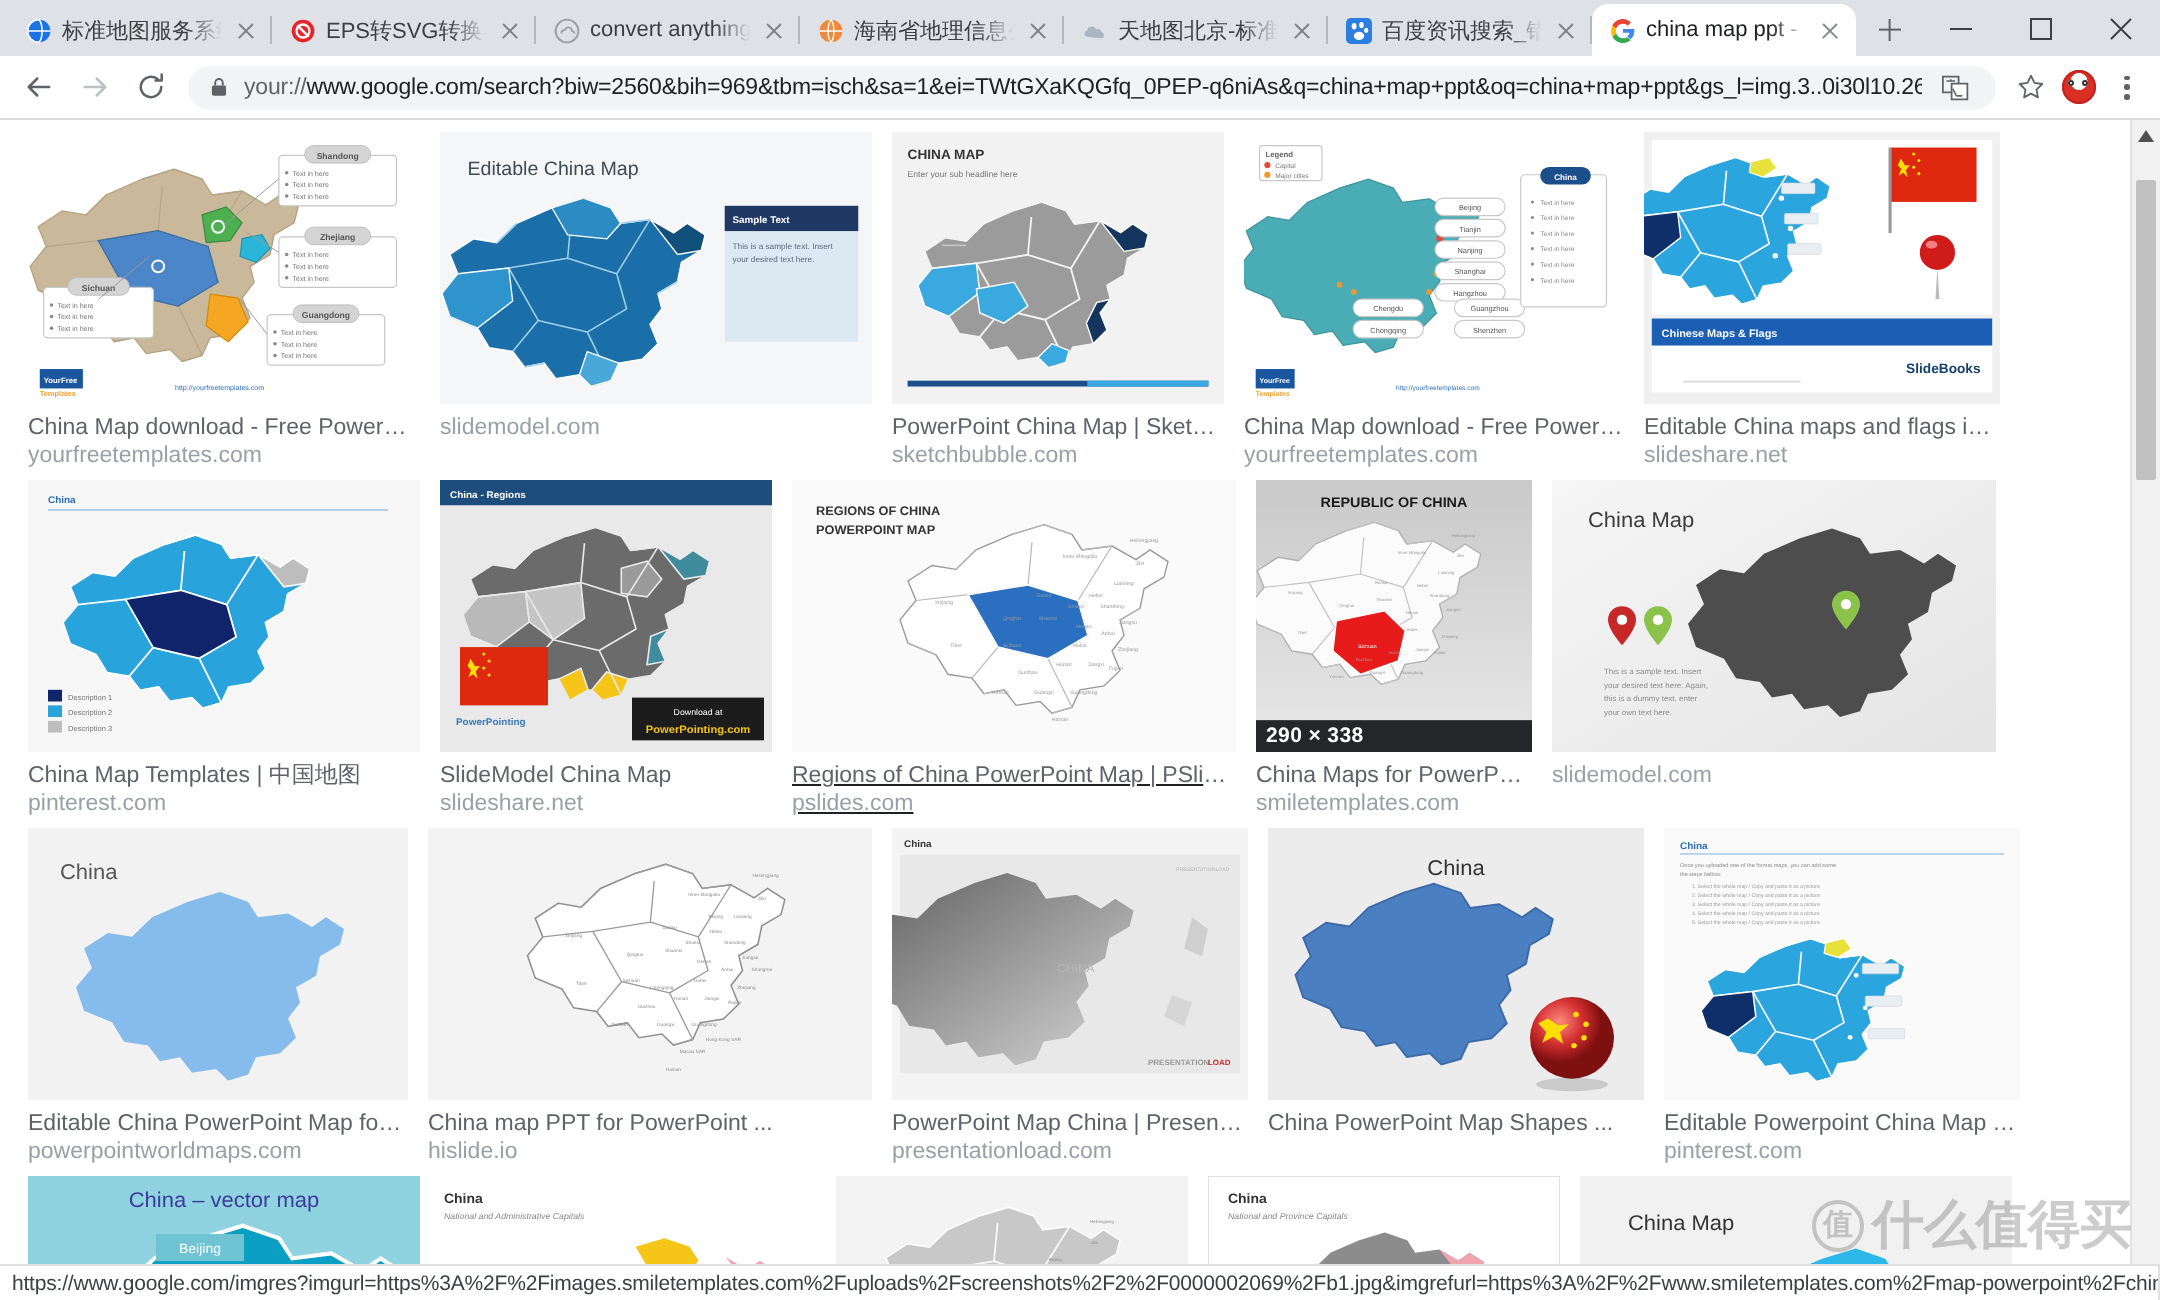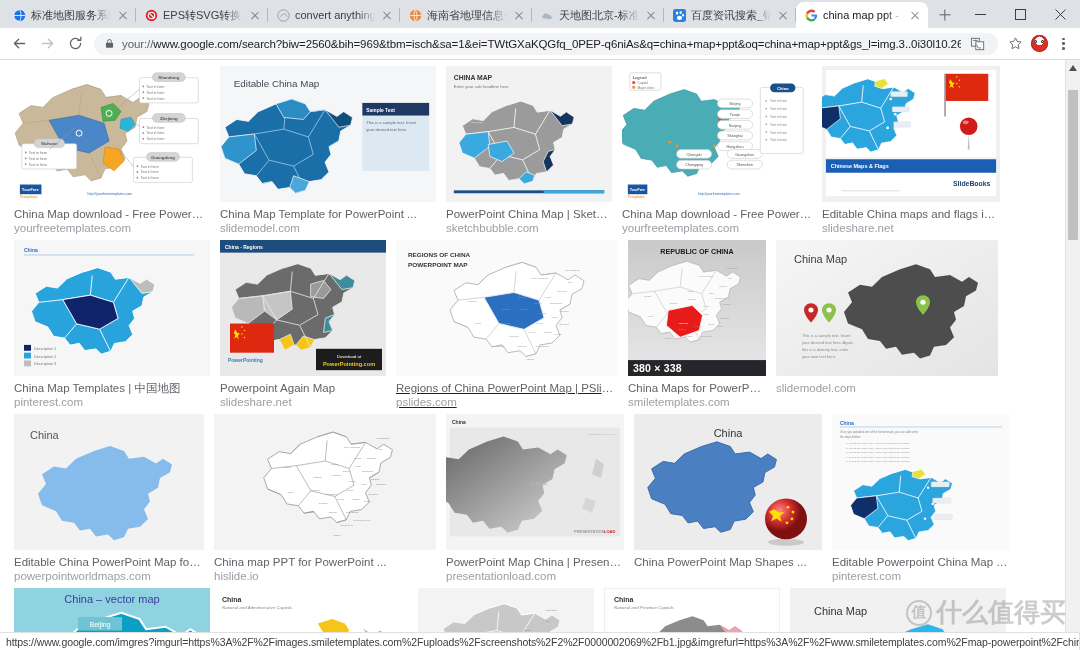--- a/index.html
+++ b/index.html
@@ -378,21 +378,20 @@
       <path d="M96 94 L92 103 L82 106 L76 100 L80 88 Z" fill="#4aa8d8" stroke="#fff" stroke-width=".7"></path>
     </g>
     <rect x="145" y="38" width="68" height="70" fill="#dde9f2"></rect>
     <rect x="145" y="38" width="68" height="13" fill="#1f3864"></rect>
     <text x="149" y="47" font-family="Liberation Sans, sans-serif" font-size="5" fill="#fff" font-weight="bold">Sample Text</text>
     <text x="149" y="60" font-family="Liberation Sans, sans-serif" font-size="4.2" fill="#5a6a7a">This is a sample text. Insert</text>
     <text x="149" y="67" font-family="Liberation Sans, sans-serif" font-size="4.2" fill="#5a6a7a">your desired text here.</text>
               </svg>
             </div>
             <div class="meta">
-              <div class="title">China Map Template for PowerPoint ...</div>
               <div class="site">slidemodel.com</div>
             </div>
           </div>
           <div class="card" style="width: 166px;">
             <div class="thumbwrap" style="width: 166px; height: 136px;">
               <svg viewBox="0 0 170 140" preserveAspectRatio="none">
                 <rect width="170" height="140" fill="#f2f2f2"></rect>
     <text x="8" y="14" font-family="Liberation Sans, sans-serif" font-size="7" fill="#333" font-weight="bold">CHINA MAP</text>
                 <text x="8" y="23" font-family="Liberation Sans, sans-serif" font-size="4.4" fill="#777">Enter your sub headline here</text>
     <g transform="translate(8,28) scale(0.88)">
@@ -573,21 +572,21 @@
                   <circle cx="11.88" cy="10.799999999999999" r="0.7919999999999999" fill="#ffde00"></circle>
                   <circle cx="14.52" cy="14.399999999999999" r="0.7919999999999999" fill="#ffde00"></circle>
                 </g>
     <text x="8" y="126" font-family="Liberation Sans, sans-serif" font-size="5" fill="#3a7ab5" font-weight="bold">PowerPointing</text>
     <rect x="96" y="112" width="66" height="22" fill="#1c1c1c"></rect>
     <text x="129" y="121" font-family="Liberation Sans, sans-serif" font-size="4.4" fill="#fff" text-anchor="middle">Download at</text>
                 <text x="129" y="130" font-family="Liberation Sans, sans-serif" font-size="5.6" fill="#f5c518" font-weight="bold" text-anchor="middle">PowerPointing.com</text>
               </svg>
             </div>
             <div class="meta">
-              <div class="title">Powerpoint Again Map</div>
+              <div class="title">SlideModel China Map</div>
               <div class="site">slideshare.net</div>
             </div>
           </div>
           <div class="card" style="width: 222px; text-decoration: underline;">
             <div class="thumbwrap" style="width: 222px; height: 136px;">
               <svg viewBox="0 0 222 140" preserveAspectRatio="none">
                 <rect width="222" height="140" fill="#fafafa"></rect>
     <text x="12" y="18" font-family="Liberation Sans, sans-serif" font-size="6.4" fill="#333" font-weight="bold">REGIONS OF CHINA</text>
                 <text x="12" y="28" font-family="Liberation Sans, sans-serif" font-size="6.4" fill="#333" font-weight="bold">POWERPOINT MAP</text>
     <g transform="translate(48,14) scale(1.0)">
@@ -662,21 +661,21 @@
                   <text x="106" y="86" font-family="Liberation Sans, sans-serif" font-size="2.5" fill="#9a9a9a" text-anchor="middle">Jiangxi</text>
                   <text x="90" y="88" font-family="Liberation Sans, sans-serif" font-size="2.5" fill="#9a9a9a" text-anchor="middle">Hunan</text>
                   <text x="116" y="88" font-family="Liberation Sans, sans-serif" font-size="2.5" fill="#9a9a9a" text-anchor="middle">Fujian</text>
                   <text x="72" y="92" font-family="Liberation Sans, sans-serif" font-size="2.5" fill="#9a9a9a" text-anchor="middle">Guizhou</text>
                   <text x="56" y="102" font-family="Liberation Sans, sans-serif" font-size="2.5" fill="#9a9a9a" text-anchor="middle">Yunnan</text>
                   <text x="80" y="100" font-family="Liberation Sans, sans-serif" font-size="2.5" fill="#9a9a9a" text-anchor="middle">Guangxi</text>
                   <text x="100" y="100" font-family="Liberation Sans, sans-serif" font-size="2.5" fill="#9a9a9a" text-anchor="middle">Guangdong</text>
     </g>
     <rect x="0" y="124" width="138" height="16" fill="rgba(32,33,36,.84)"></rect>
               </svg>
-              <div class="dimbadge">380 × 338</div>
+              <div class="dimbadge">290 × 338</div>
             </div>
             <div class="meta">
               <div class="title">China Maps for PowerPoint - download at...</div>
               <div class="site">smiletemplates.com</div>
             </div>
           </div>
           <div class="card" style="width: 222px;">
             <div class="thumbwrap" style="width: 222px; height: 136px;">
               <svg viewBox="0 0 222 140" preserveAspectRatio="none">
     <defs>

